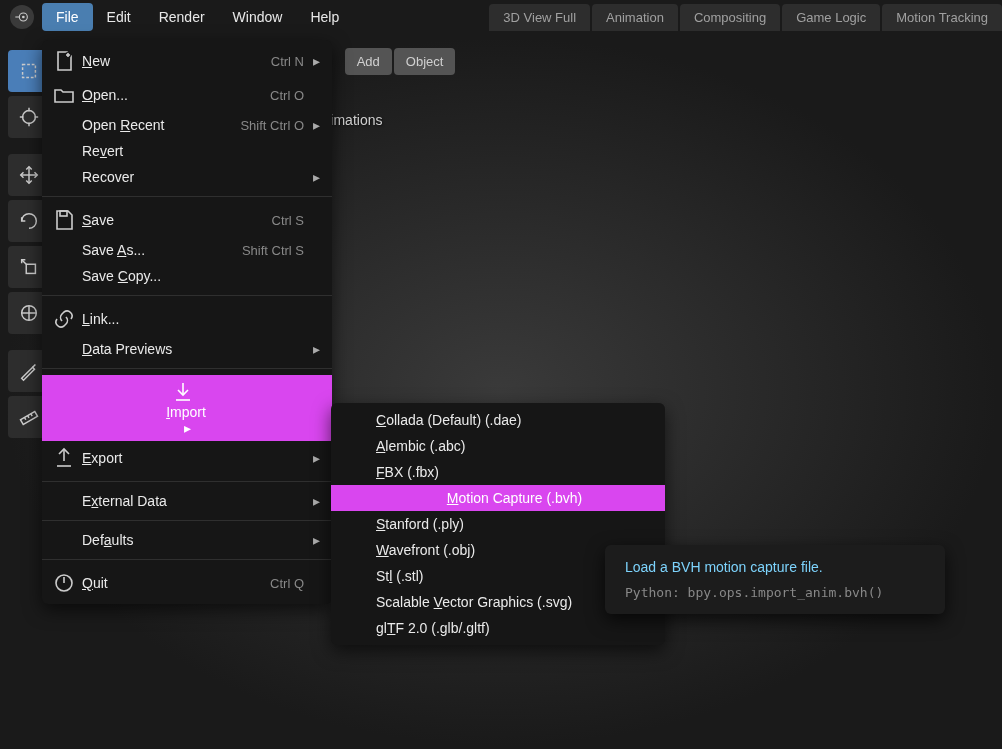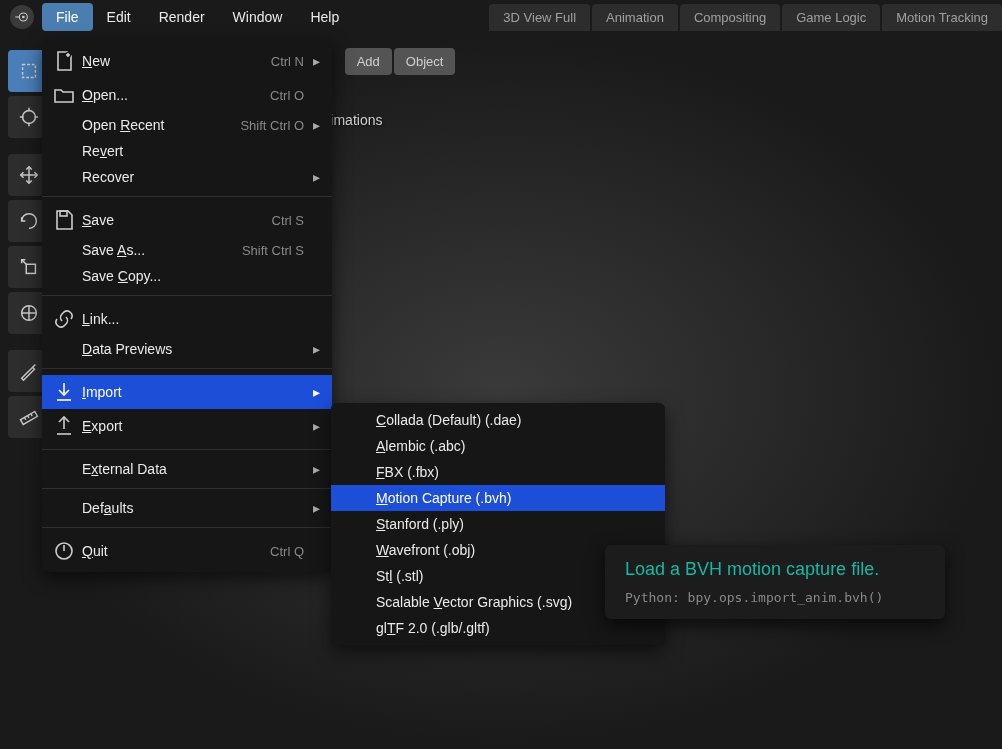--- a/index.html
+++ b/index.html
@@ -35,34 +35,34 @@
         radial-gradient(ellipse at 50% 50%, #3a3a3a 0%, #1a1a1a 70%);
       z-index: -1;
     }
     
     .file-menu { position: absolute; top: 40px; left: 42px; width: 290px; background: #161616; border-radius: 6px; box-shadow: 0 6px 18px rgba(0,0,0,0.6); padding: 4px 0; }
     .menu-item { display: flex; align-items: center; padding: 5px 12px 5px 10px; font-size: 14px; color: #eaeaea; cursor: pointer; }
     .menu-item .icon { width: 24px; display: flex; align-items: center; justify-content: center; margin-right: 6px; }
     .menu-item .label { flex: 1; }
     .menu-item .shortcut { color: #888; font-size: 13px; margin-right: 6px; }
     .menu-item .arrow { color: #aaa; width: 10px; text-align: right; }
-    .menu-item.highlighted { background: #1d4ed8; color: #fff; }
+    .menu-item.highlighted { background: #d946ef; color: #fff; flex-direction: column; }
     .menu-item.highlighted .shortcut, .menu-item.highlighted .arrow { color: #fff; }
     .menu-sep { height: 1px; background: #2f2f2f; margin: 6px 0; }
     .underline { text-decoration: underline; }
     
     .submenu { position: absolute; top: 403px; left: 331px; width: 334px; background: #161616; border-radius: 6px; box-shadow: 0 6px 18px rgba(0,0,0,0.6); padding: 4px 0; }
     .submenu .menu-item { padding: 5px 12px 5px 45px; }
     
     .tooltip {
       position: absolute; top: 545px; left: 605px; width: 340px;
       background: #1c1c1c; border-radius: 6px; padding: 14px 20px;
       box-shadow: 0 6px 18px rgba(0,0,0,0.7);
     }
-    .tooltip .tip-title { color: #14b8a6; font-size: 18px; margin-bottom: 10px; }
+    .tooltip .tip-title { color: #7dd3fc; font-size: 14px; margin-bottom: 10px; }
     .tooltip .tip-python { color: #888; font-size: 13px; font-family: "Menlo", "Consolas", monospace; }
     
     svg { stroke: #ccc; fill: none; stroke-width: 1.6; }
     .menu-item.highlighted svg { stroke: #fff; }
   </style>
 </head>
 <body>
 
 <div class="viewport-bg"></div>
 

